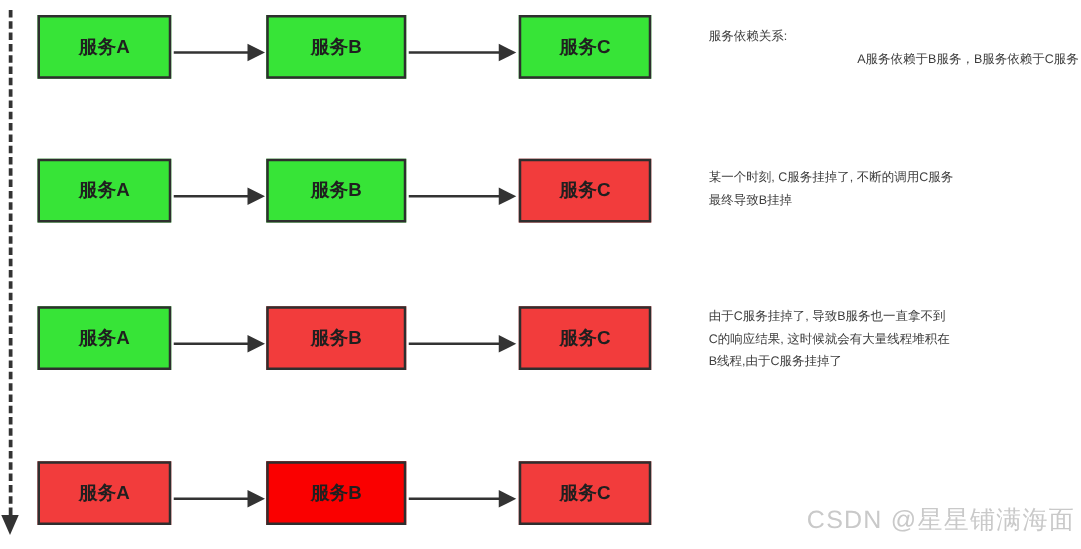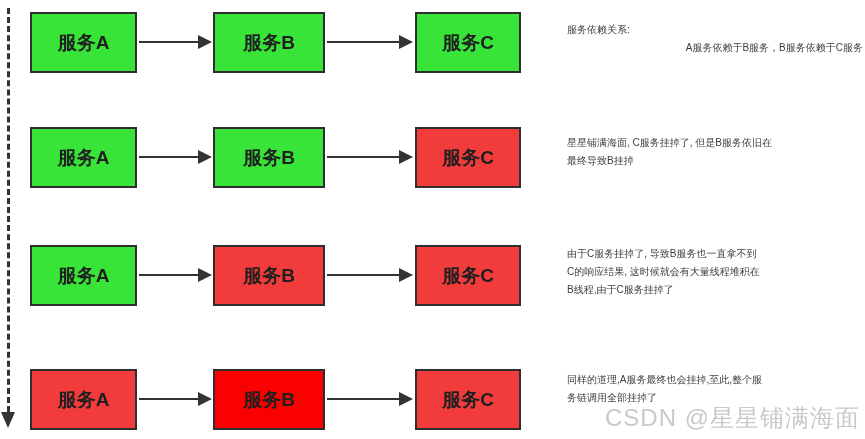--- a/index.html
+++ b/index.html
@@ -15,43 +15,43 @@
     position:absolute; left:0; top:0; height:404px; width:0;
     border-left:3px dashed #333333;
   }
   .timeline-head {
     position:absolute; left:-6px; top:404px; width:0; height:0;
     border-left:7px solid transparent; border-right:7px solid transparent;
     border-top:16px solid #333333;
   }
   
   .box {
-    position:absolute; height:61px;
+    position:absolute; height:51px;
     border:2px solid #2e2e2e;
     display:flex; align-items:center; justify-content:center;
-    font-size:19px; font-weight:bold; color:#1f1f1f;
+    font-size:15px; font-weight:bold; color:#1f1f1f;
   }
   
   .arrow { position:absolute; height:0; border-top:2px solid #333333; }
   .arrow::after {
     content:""; position:absolute; right:-13px; top:-8px; width:0; height:0;
     border-left:14px solid #333333;
     border-top:7px solid transparent; border-bottom:7px solid transparent;
   }
   
   .desc {
     position:absolute; left:567px; width:296px;
     font-size:10px; line-height:18px; color:#3d3d3d;
   }
   .desc .line { white-space:nowrap; }
   .desc .indent { padding-left:19px;text-align:right; }
   
   .watermark {
     position:absolute; right:5px; top:402px;
-    font-size:24px; color:#c9c9c9; letter-spacing:1px; white-space:nowrap;
+    font-size:20px; color:#c9c9c9; letter-spacing:1px; white-space:nowrap;
   }
 </style>
 </head>
 <body>
 
 <div class="canvas">
 
   <div class="timeline">
     <div class="timeline-line"></div>
     <div class="timeline-head"></div>
@@ -66,40 +66,36 @@
     <div class="line">服务依赖关系:</div>
     <div class="line indent">A服务依赖于B服务，B服务依赖于C服务</div>
   </div>
 
   <div class="box" style="left: 30px; top: 127px; width: 107px; background: rgb(55, 228, 55);">服务A</div>
   <div class="arrow" style="left:139px; top:156px; width:60px;"></div>
   <div class="box" style="left: 213px; top: 127px; width: 112px; background: rgb(55, 228, 55);">服务B</div>
   <div class="arrow" style="left:327px; top:156px; width:73px;"></div>
   <div class="box" style="left: 415px; top: 127px; width: 106px; background: rgb(242, 60, 60);">服务C</div>
   <div class="desc" style="top:134px;">
-    <div class="line">星星铺满海面, C服务挂掉了, 但是B服务依旧在</div>
+    <div class="line">某一个时刻, C服务挂掉了, 不断的调用C服务</div>
     <div class="line">最终导致B挂掉</div>
   </div>
 
   <div class="box" style="left: 30px; top: 245px; width: 107px; background: rgb(55, 228, 55);">服务A</div>
   <div class="arrow" style="left:139px; top:274px; width:60px;"></div>
   <div class="box" style="left: 213px; top: 245px; width: 112px; background: rgb(242, 60, 60);">服务B</div>
   <div class="arrow" style="left:327px; top:274px; width:73px;"></div>
   <div class="box" style="left: 415px; top: 245px; width: 106px; background: rgb(242, 60, 60);">服务C</div>
   <div class="desc" style="top:245px;">
     <div class="line">由于C服务挂掉了, 导致B服务也一直拿不到</div>
     <div class="line">C的响应结果, 这时候就会有大量线程堆积在</div>
     <div class="line">B线程,由于C服务挂掉了</div>
   </div>
 
   <div class="box" style="left: 30px; top: 369px; width: 107px; background: rgb(242, 60, 60);">服务A</div>
   <div class="arrow" style="left:139px; top:398px; width:60px;"></div>
   <div class="box" style="left: 213px; top: 369px; width: 112px; background: rgb(250, 0, 0);">服务B</div>
   <div class="arrow" style="left:327px; top:398px; width:73px;"></div>
   <div class="box" style="left: 415px; top: 369px; width: 106px; background: rgb(242, 60, 60);">服务C</div>
-  <div class="desc" style="top:371px;">
-    <div class="line">同样的道理,A服务最终也会挂掉,至此,整个服</div>
-    <div class="line">务链调用全部挂掉了</div>
-  </div>
 
   <div class="watermark">CSDN @星星铺满海面</div>
 
 </div>
 
 </body></html>

